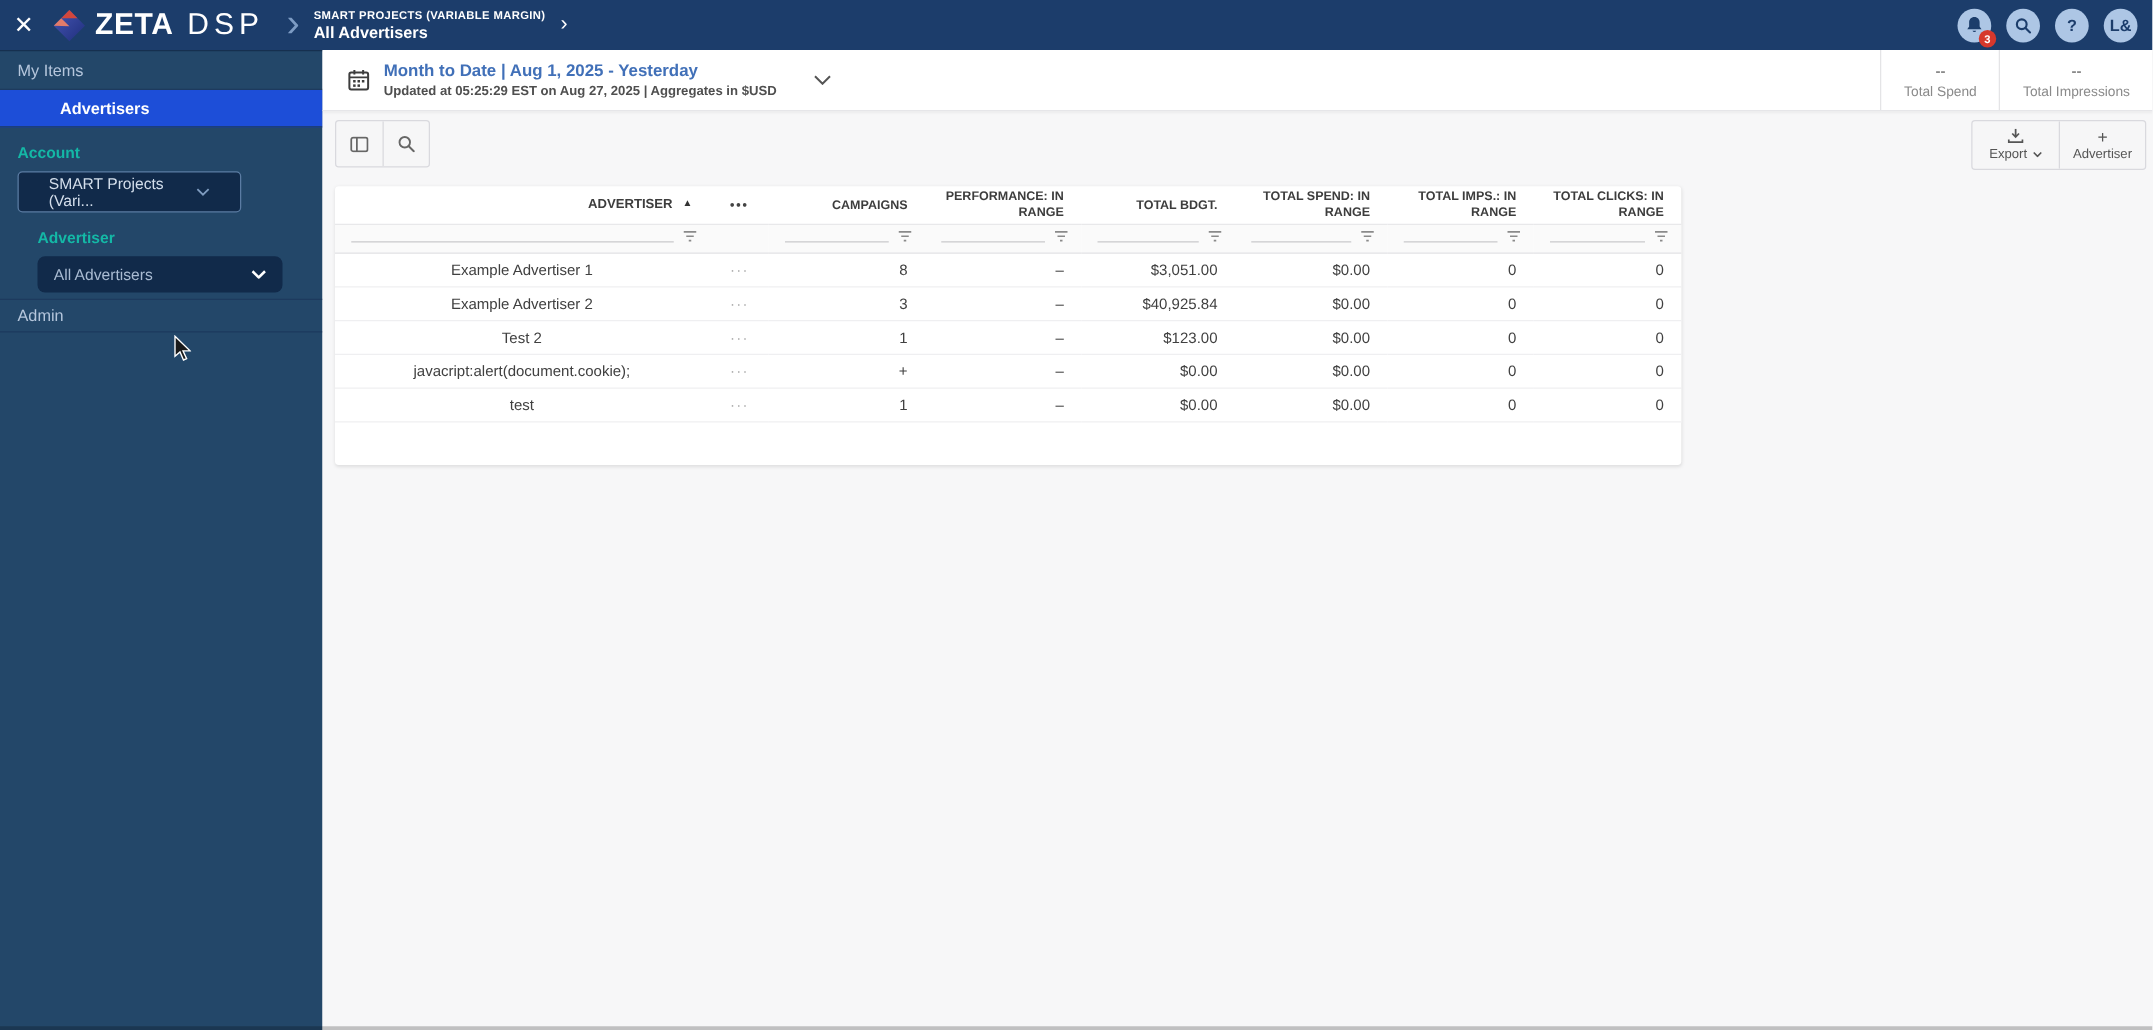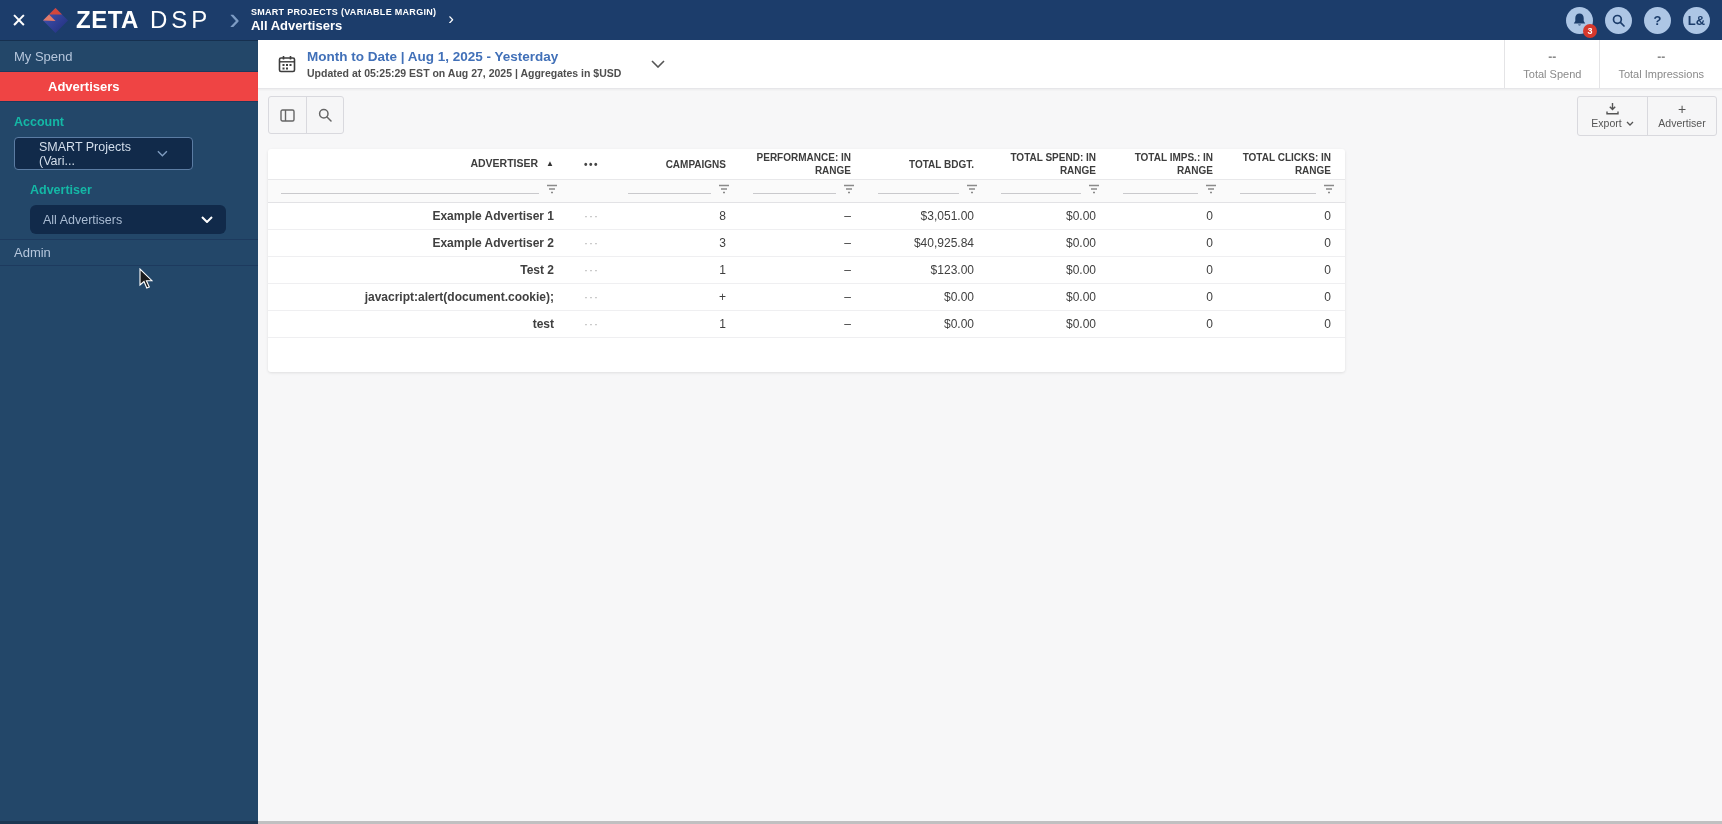--- a/index.html
+++ b/index.html
@@ -30,21 +30,21 @@
   .badge {
     position: absolute; bottom: -4px; right: -4px; width: 14px; height: 14px; border-radius: 50%;
     background: #d6382c; color: #fff; font-size: 9px; font-weight: 700;
     display: flex; align-items: center; justify-content: center;
   }
   
   .sidebar { position: absolute; top: 40px; left: 0; bottom: 0; width: 258px; background: #234769; border-top: 1px solid #16304f; }
   .side-item { height: 31px; display: flex; align-items: center; padding-left: 14px; font-size: 13px; color: #b5c6dc; }
   .side-item.first { border-bottom: 1px solid #1d3a5e; }
   .side-item.selected {
-    background: #ef4444; color: #fff; font-weight: 700; border-bottom: 1px solid #1d3a5e; height: 30px; padding-left: 48px;
+    background: #1d4ed8; color: #fff; font-weight: 700; border-bottom: 1px solid #1d3a5e; height: 30px; padding-left: 48px;
   }
   .account-section { padding: 13px 14px 0 14px; height: 137px; }
   .side-label { color: #14b8a6; font-size: 12.5px; font-weight: 700; margin-bottom: 8px; }
   .dd1 {
     width: 179px; height: 33px; background: #112a4a; border: 1px solid #5b7ca3; border-radius: 4px;
     display: flex; align-items: center; justify-content: space-between; padding: 0 24px;
     color: #d3deeb; font-size: 12.5px;
   }
   .adv-sub { margin-left: 16px; margin-top: 13px; }
   .dd2 {
@@ -98,21 +98,21 @@
   .filter-row td {
     background: #fafafa; height: 23px; border-top: 1px solid #e8e8ea; border-bottom: 1px solid #e2e2e5;
     padding: 0 10px 0 13px;
   }
   .filt { display: flex; align-items: flex-end; gap: 7px; padding-bottom: 4px; }
   .filt-line { flex: 1; border-bottom: 1px solid #c9c9cc; height: 10px; }
   tbody td {
     height: 27px; font-size: 12px; color: #404040; text-align: right;
     padding: 0 14px 0 8px; border-bottom: 1px solid #efeff1; background: #fff;
   }
-  td.cell-adv { text-align: right; padding-left: 13px; overflow: hidden; white-space: nowrap; text-overflow: ellipsis; font-weight: bold; }
+  td.cell-adv { text-align: center; padding-left: 13px; overflow: hidden; white-space: nowrap; text-overflow: ellipsis; }
   td.cell-menu { color: #a9a9a9; font-size: 12px; letter-spacing: 1px; }
   .bottom-edge { position: absolute; left: 0; bottom: 0; width: 100%; height: 3px; background: rgba(0,0,0,.22); z-index: 10; }
   .cursor { position: absolute; left: 139px; top: 268px; z-index: 20; }
 </style>
 </head>
 <body>
 
 <header class="topbar">
   <div class="topbar-left">
     <span class="close-btn">✕</span>
@@ -156,21 +156,21 @@
       <span>?</span>
     </div>
     <div class="circle">
       <span>L&amp;</span>
     </div>
   </div>
 </header>
 
 <aside class="sidebar">
   <div class="side-item first">
-    <span>My Spend</span>
+    <span>My Items</span>
   </div>
   <div class="side-item selected">
     <span>Advertisers</span>
   </div>
   <div class="account-section">
     <div class="side-label">Account</div>
     <div class="dd1">
       <span>SMART Projects (Vari...</span>
       <svg width="12" height="7" viewBox="0 0 12 7">
         <polyline points="1,1 6,6 11,1" fill="none" stroke="#7f9cc0" stroke-width="1.6"></polyline>

